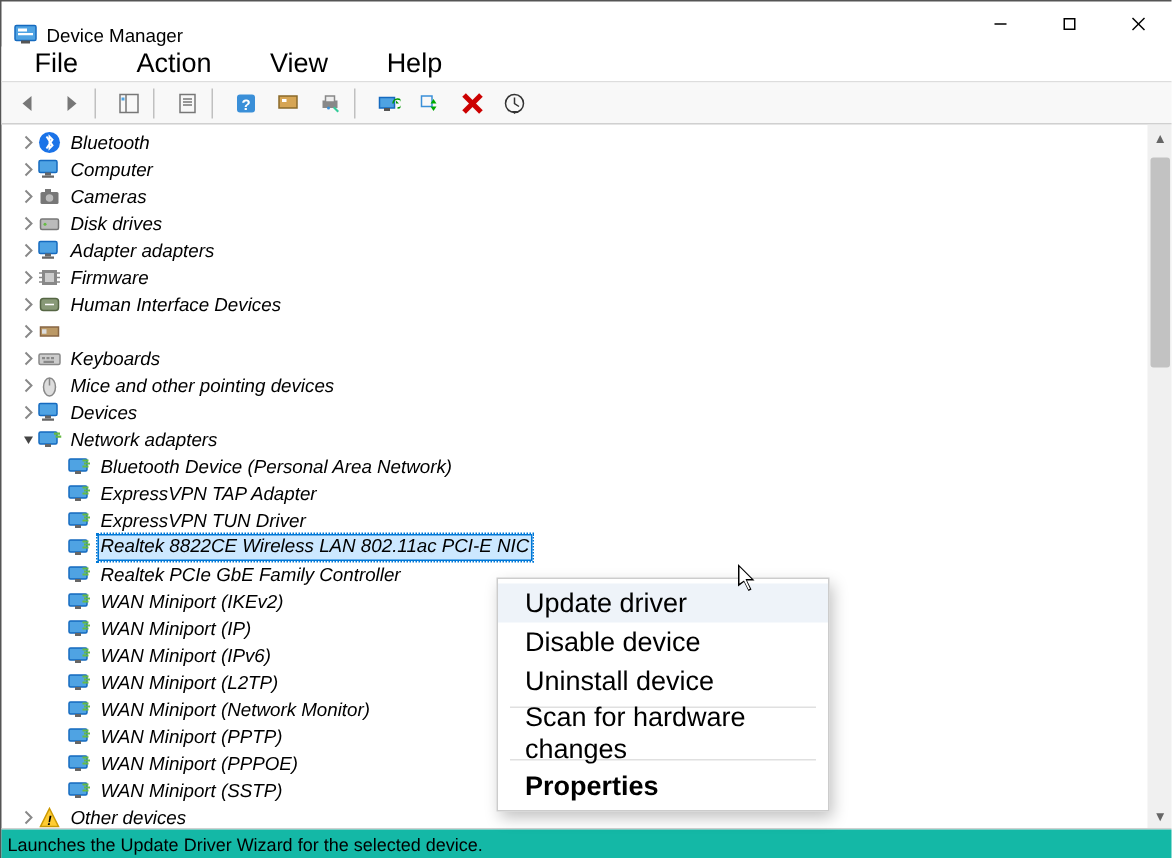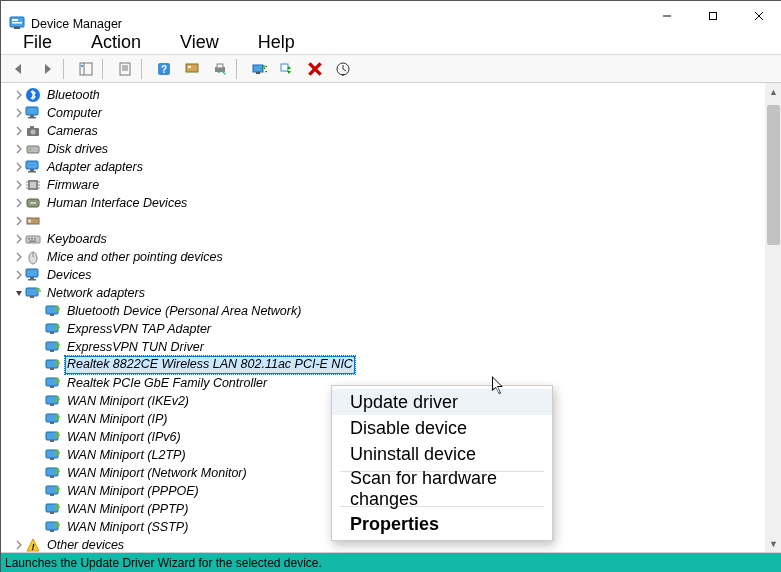--- a/index.html
+++ b/index.html
@@ -457,32 +457,32 @@
                 </div>
               </li>
               <li>
                 <div class="row">
                   <span class="chev"></span>
                   <span class="ico">
                     <svg width="16" height="16" viewBox="0 0 16 16">
                       <use href="#i-net"></use>
                     </svg>
                   </span>
+                  <span class="label">WAN Miniport (PPTP)</span>
+                </div>
+              </li>
+              <li>
+                <div class="row">
+                  <span class="chev"></span>
+                  <span class="ico">
+                    <svg width="16" height="16" viewBox="0 0 16 16">
+                      <use href="#i-net"></use>
+                    </svg>
+                  </span>
                   <span class="label">WAN Miniport (PPPOE)</span>
-                </div>
-              </li>
-              <li>
-                <div class="row">
-                  <span class="chev"></span>
-                  <span class="ico">
-                    <svg width="16" height="16" viewBox="0 0 16 16">
-                      <use href="#i-net"></use>
-                    </svg>
-                  </span>
-                  <span class="label">WAN Miniport (PPTP)</span>
                 </div>
               </li>
               <li>
                 <div class="row">
                   <span class="chev"></span>
                   <span class="ico">
                     <svg width="16" height="16" viewBox="0 0 16 16">
                       <use href="#i-net"></use>
                     </svg>
                   </span>

